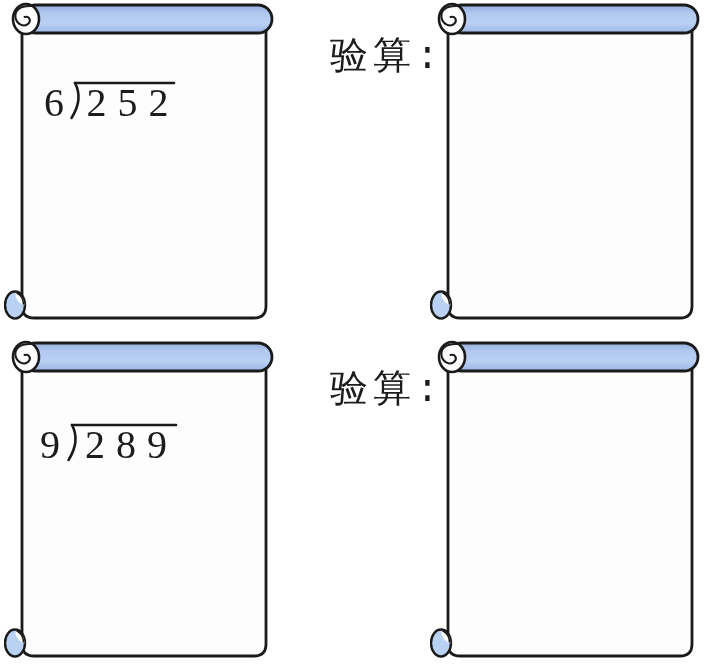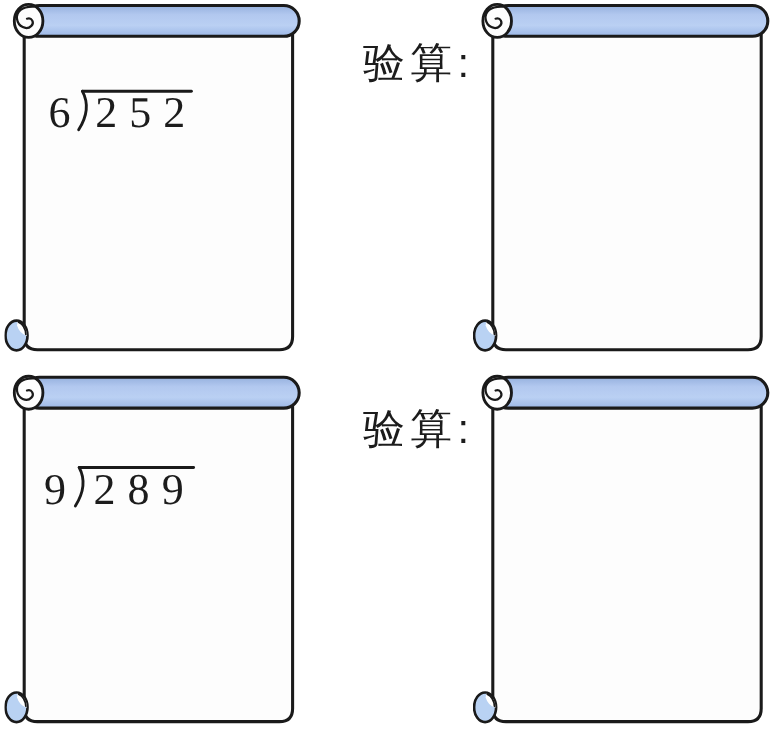--- a/index.html
+++ b/index.html
@@ -31,21 +31,21 @@
   .sc-bcurl-hook{fill:none;stroke:var(--ink);stroke-width:1.6;stroke-linecap:round;}
 
   
   .div-line{stroke:var(--ink);stroke-width:2.6;stroke-linecap:round;fill:none;}
   .div-text{fill:var(--text);font-family:"Liberation Serif", serif;font-size:40px;}
   .div-dividend{letter-spacing:11px;}
 
   .check-label{
     position:absolute;
     color:var(--text);
-    font-family:Liberation Sans, sans-serif;
+    font-family:Liberation Mono, monospace;
     font-size:38px;
     line-height:1;
     letter-spacing:5px;
     white-space:nowrap;
   }
 </style>
 </head>
 <body>
 
 <div class="page">

